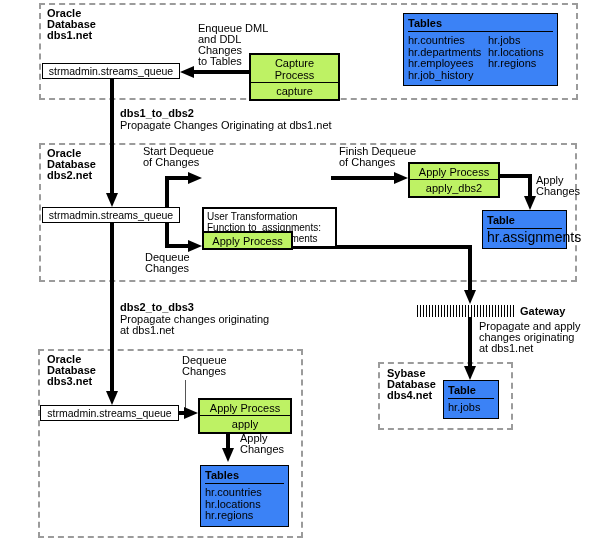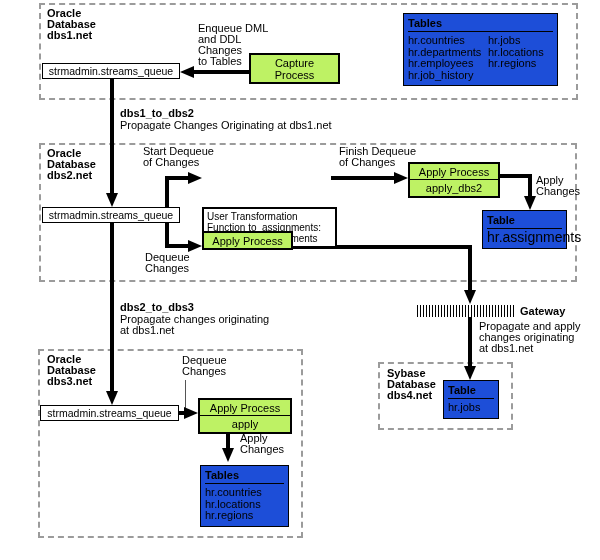--- a/index.html
+++ b/index.html
@@ -13,21 +13,21 @@
   .lbl{position:absolute;white-space:pre-line;line-height:11px;font-size:11px;}
   .b{font-weight:bold;}
   
   .qbox{position:absolute;background:#fff;border:1.5px solid #000;display:flex;
         align-items:center;justify-content:center;font-size:10.5px;z-index:3;}
   
   .pbox{position:absolute;background:#bef264;border:2px solid #000;text-align:center;z-index:3;}
   .pt{padding:2px 3px 1px;}
   .pn{border-top:1.5px solid #000;padding:2px 3px;}
   
-  .tbox{position:absolute;background:#1d4ed8;border:1.5px solid #000;z-index:3;}
+  .tbox{position:absolute;background:#3b82f6;border:1.5px solid #000;z-index:3;}
   .th{font-weight:bold;margin:3px 4px 0;padding-bottom:2px;border-bottom:1.2px solid #000;}
   .trows{margin:3px 4px 4px;white-space:pre-line;line-height:11.5px;}
   .tcols{display:flex;margin:3px 4px 4px;line-height:11.5px;}
   .tcols>div{white-space:pre-line;}
   .tcols>div:first-child{width:80px;}
   
   .xbox{position:absolute;background:#fff;border:2px solid #000;padding:2px 3px;
         font-size:10px;line-height:11px;white-space:pre-line;z-index:3;}
   
   .hl,.vl{position:absolute;background:#000;z-index:2;}
@@ -53,20 +53,21 @@
 Database
 dbs1.net</div>
   <div class="qbox" style="left:42px;top:63px;width:136px;height:14px;">strmadmin.streams_queue</div>
   <div class="lbl" style="left:198px;top:23px;">Enqueue DML
 and DDL
 Changes
 to Tables</div>
 
   <div class="pbox" style="left:249px;top:53px;width:87px;">
     <div class="pt">Capture Process</div>
+    <div class="pn">capture</div>
   </div>
 
   <div class="tbox" style="left:403px;top:13px;width:153px;">
     <div class="th">Tables</div>
     <div class="tcols">
       <div>hr.countries
 hr.departments
 hr.employees
 hr.job_history</div>
       <div>hr.jobs

